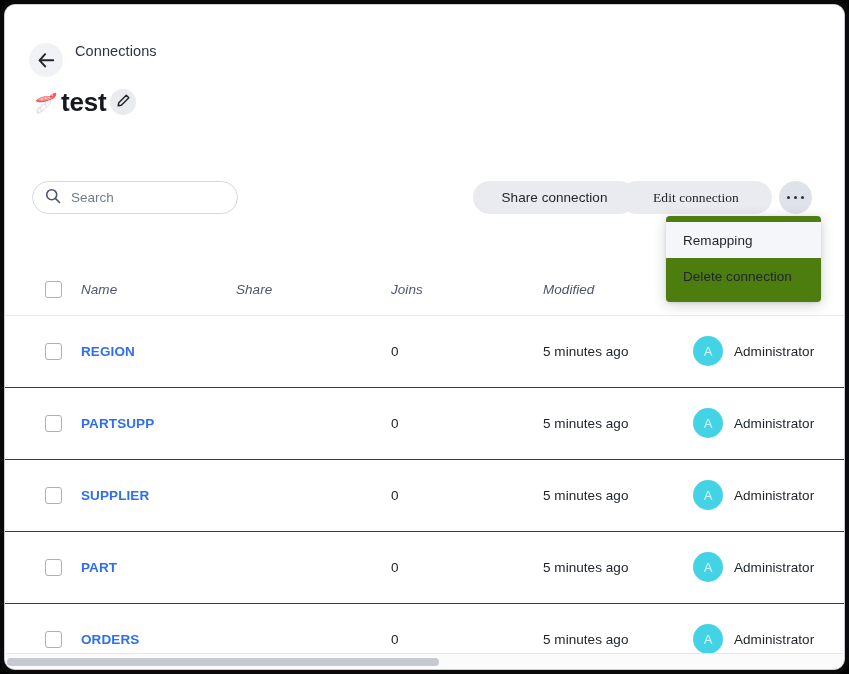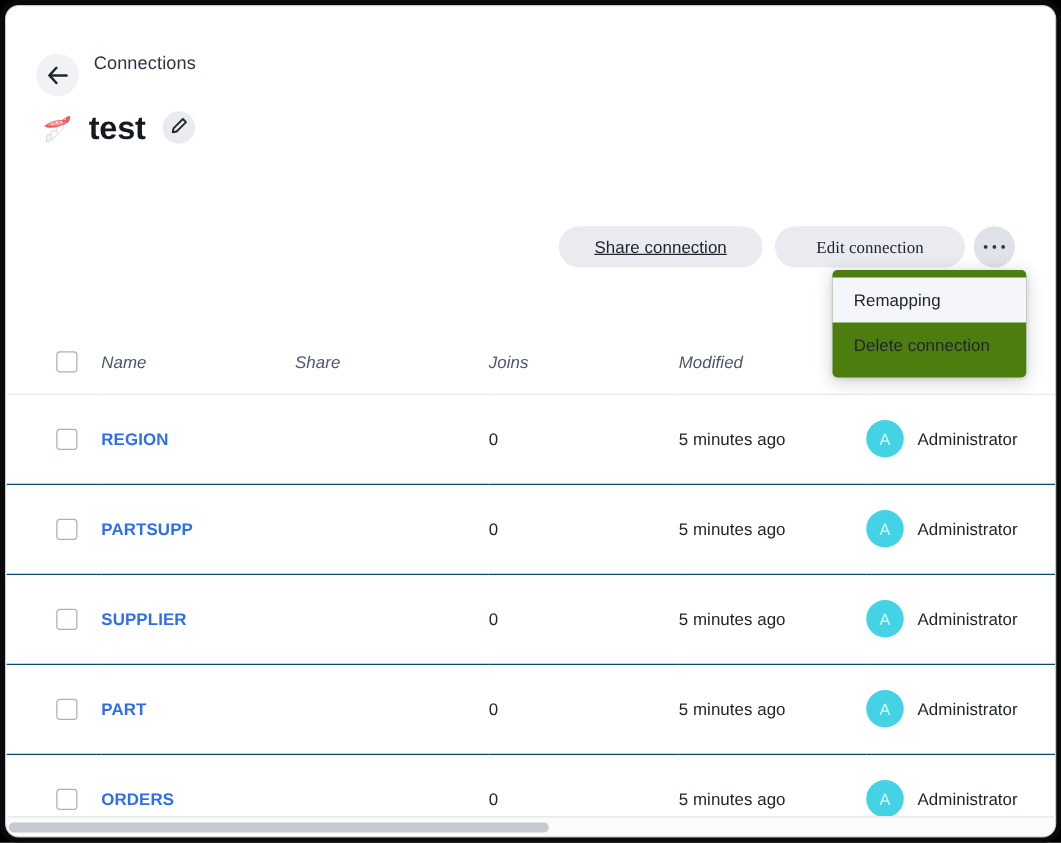--- a/index.html
+++ b/index.html
@@ -70,21 +70,20 @@
     letter-spacing: 0.1px;
   }
 
   
   #title-row {
     position: absolute;
     left: 26px;
     top: 80px;
     display: flex;
     align-items: center;
-    gap: 10px;
     height: 34px;
   }
   #connection-type-icon {
     width: 30px;
     height: 30px;
     display: block;
     flex: 0 0 auto;
   }
   #connection-title {
     font-size: 26px;
@@ -152,21 +151,21 @@
     font-family: "Liberation Sans", sans-serif;
     font-size: 13.5px;
     color: #21262e;
     cursor: pointer;
     display: flex;
     align-items: center;
     justify-content: center;
     padding: 0 22px;
     letter-spacing: 0.05px;
   }
-  #share-connection-button { left: 442px; top: 176px; width: 163px; text-decoration: underline; }
+  #share-connection-button { left: 468px; top: 176px; width: 163px; }
   #edit-connection-button  { left: 615px; top: 176px; width: 152px; font-family: Liberation Serif, serif; }
 
   #more-actions-button {
     position: absolute;
     left: 774px;
     top: 176px;
     width: 33px;
     height: 33px;
     border-radius: 50%;
     background: #dfe2e9;
@@ -345,20 +344,29 @@
       <button id="edit-title-button">
         <span>
           <svg width="13" height="13" viewBox="0 0 13 13">
             <path d="M9.3 1.2 L11.8 3.7 L4.3 11.2 L1.2 11.8 L1.8 8.7 Z" fill="none" stroke="#21262e" stroke-width="1.5" stroke-linejoin="round"></path>
           </svg>
         </span>
       </button>
     </div>
 
 
+    <div id="search-box">
+      <span>
+        <svg width="16" height="16" viewBox="0 0 16 16">
+          <circle cx="6.7" cy="6.7" r="5" fill="none" stroke="#4d566a" stroke-width="1.6"></circle>
+          <path d="M10.4 10.4 L14.5 14.5" stroke="#4d566a" stroke-width="1.6" stroke-linecap="round"></path>
+        </svg>
+      </span>
+      <input id="search-input" type="text" placeholder="Search" style="">
+    </div>
 
     <button class="pill-button" id="share-connection-button">Share connection</button>
     <button class="pill-button" id="edit-connection-button">Edit connection</button>
 
     <button id="more-actions-button">
       <span class="dot"></span>
       <span class="dot"></span>
       <span class="dot"></span>
     </button>
 

